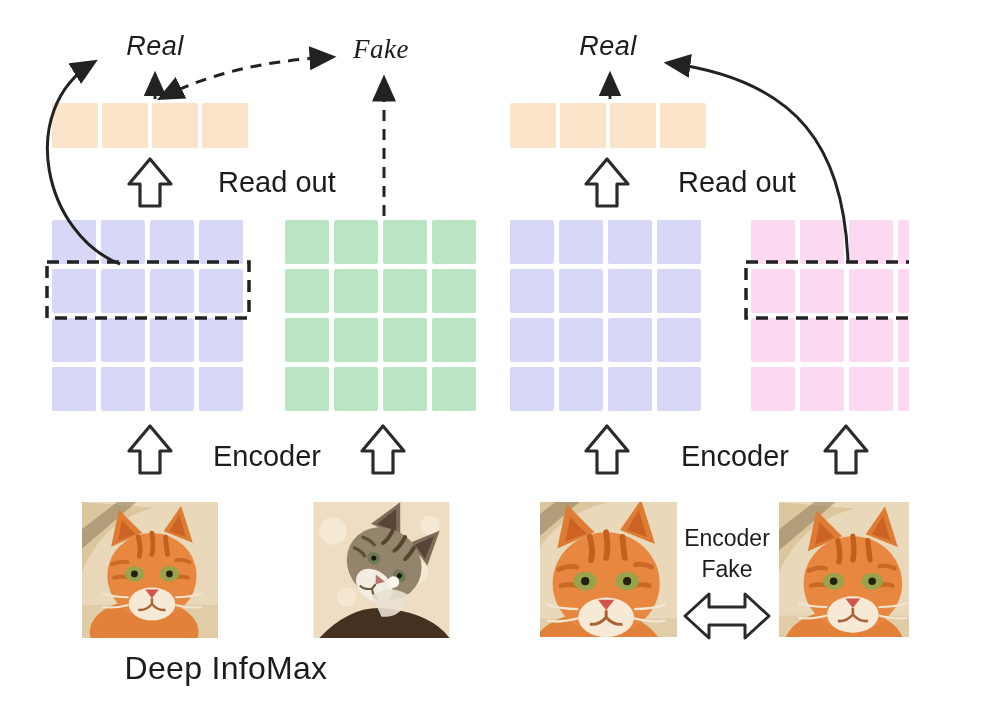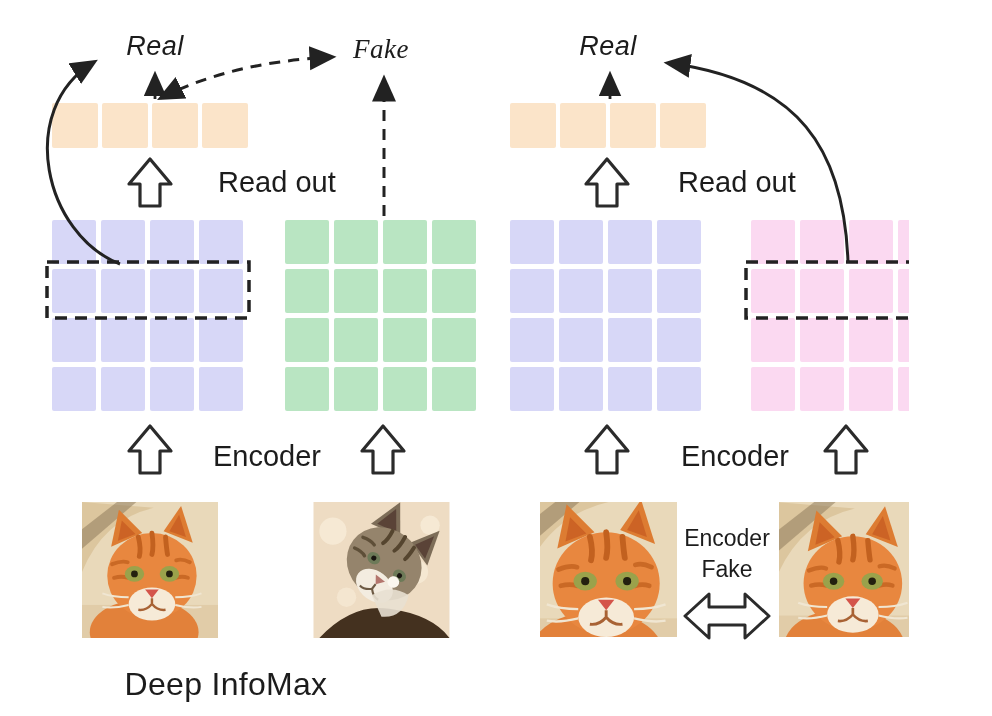--- a/index.html
+++ b/index.html
@@ -197,21 +197,21 @@
     <svg width="137" height="135" viewBox="4 0 126 126">
         <use href="#ocat"></use>
       </svg>
   </div>
 
   <div class="lbl rvlbl" style="left:667px; top:523px; width:120px; white-space:normal;">
     <span>Encoder</span><br>
     <span>Fake</span>
   </div>
 
-  <div class="lbl titlelbl" style="left:96px; top:666px; width:260px;">Deep InfoMax</div>
+  <div class="lbl titlelbl" style="left:96px; top:650px; width:260px;">Deep InfoMax</div>
 
   <svg id="overlay" width="992" height="716" viewBox="0 0 992 716">
     <defs>
       <marker id="ah" markerWidth="10" markerHeight="10" refX="7.5" refY="4" orient="auto">
         <path d="M0,0 L9,4 L0,8 Z" fill="#222222"></path>
       </marker>
       <marker id="ahs" markerWidth="10" markerHeight="10" refX="7.5" refY="4" orient="auto-start-reverse">
         <path d="M0,0 L9,4 L0,8 Z" fill="#222222"></path>
       </marker>
     </defs>

